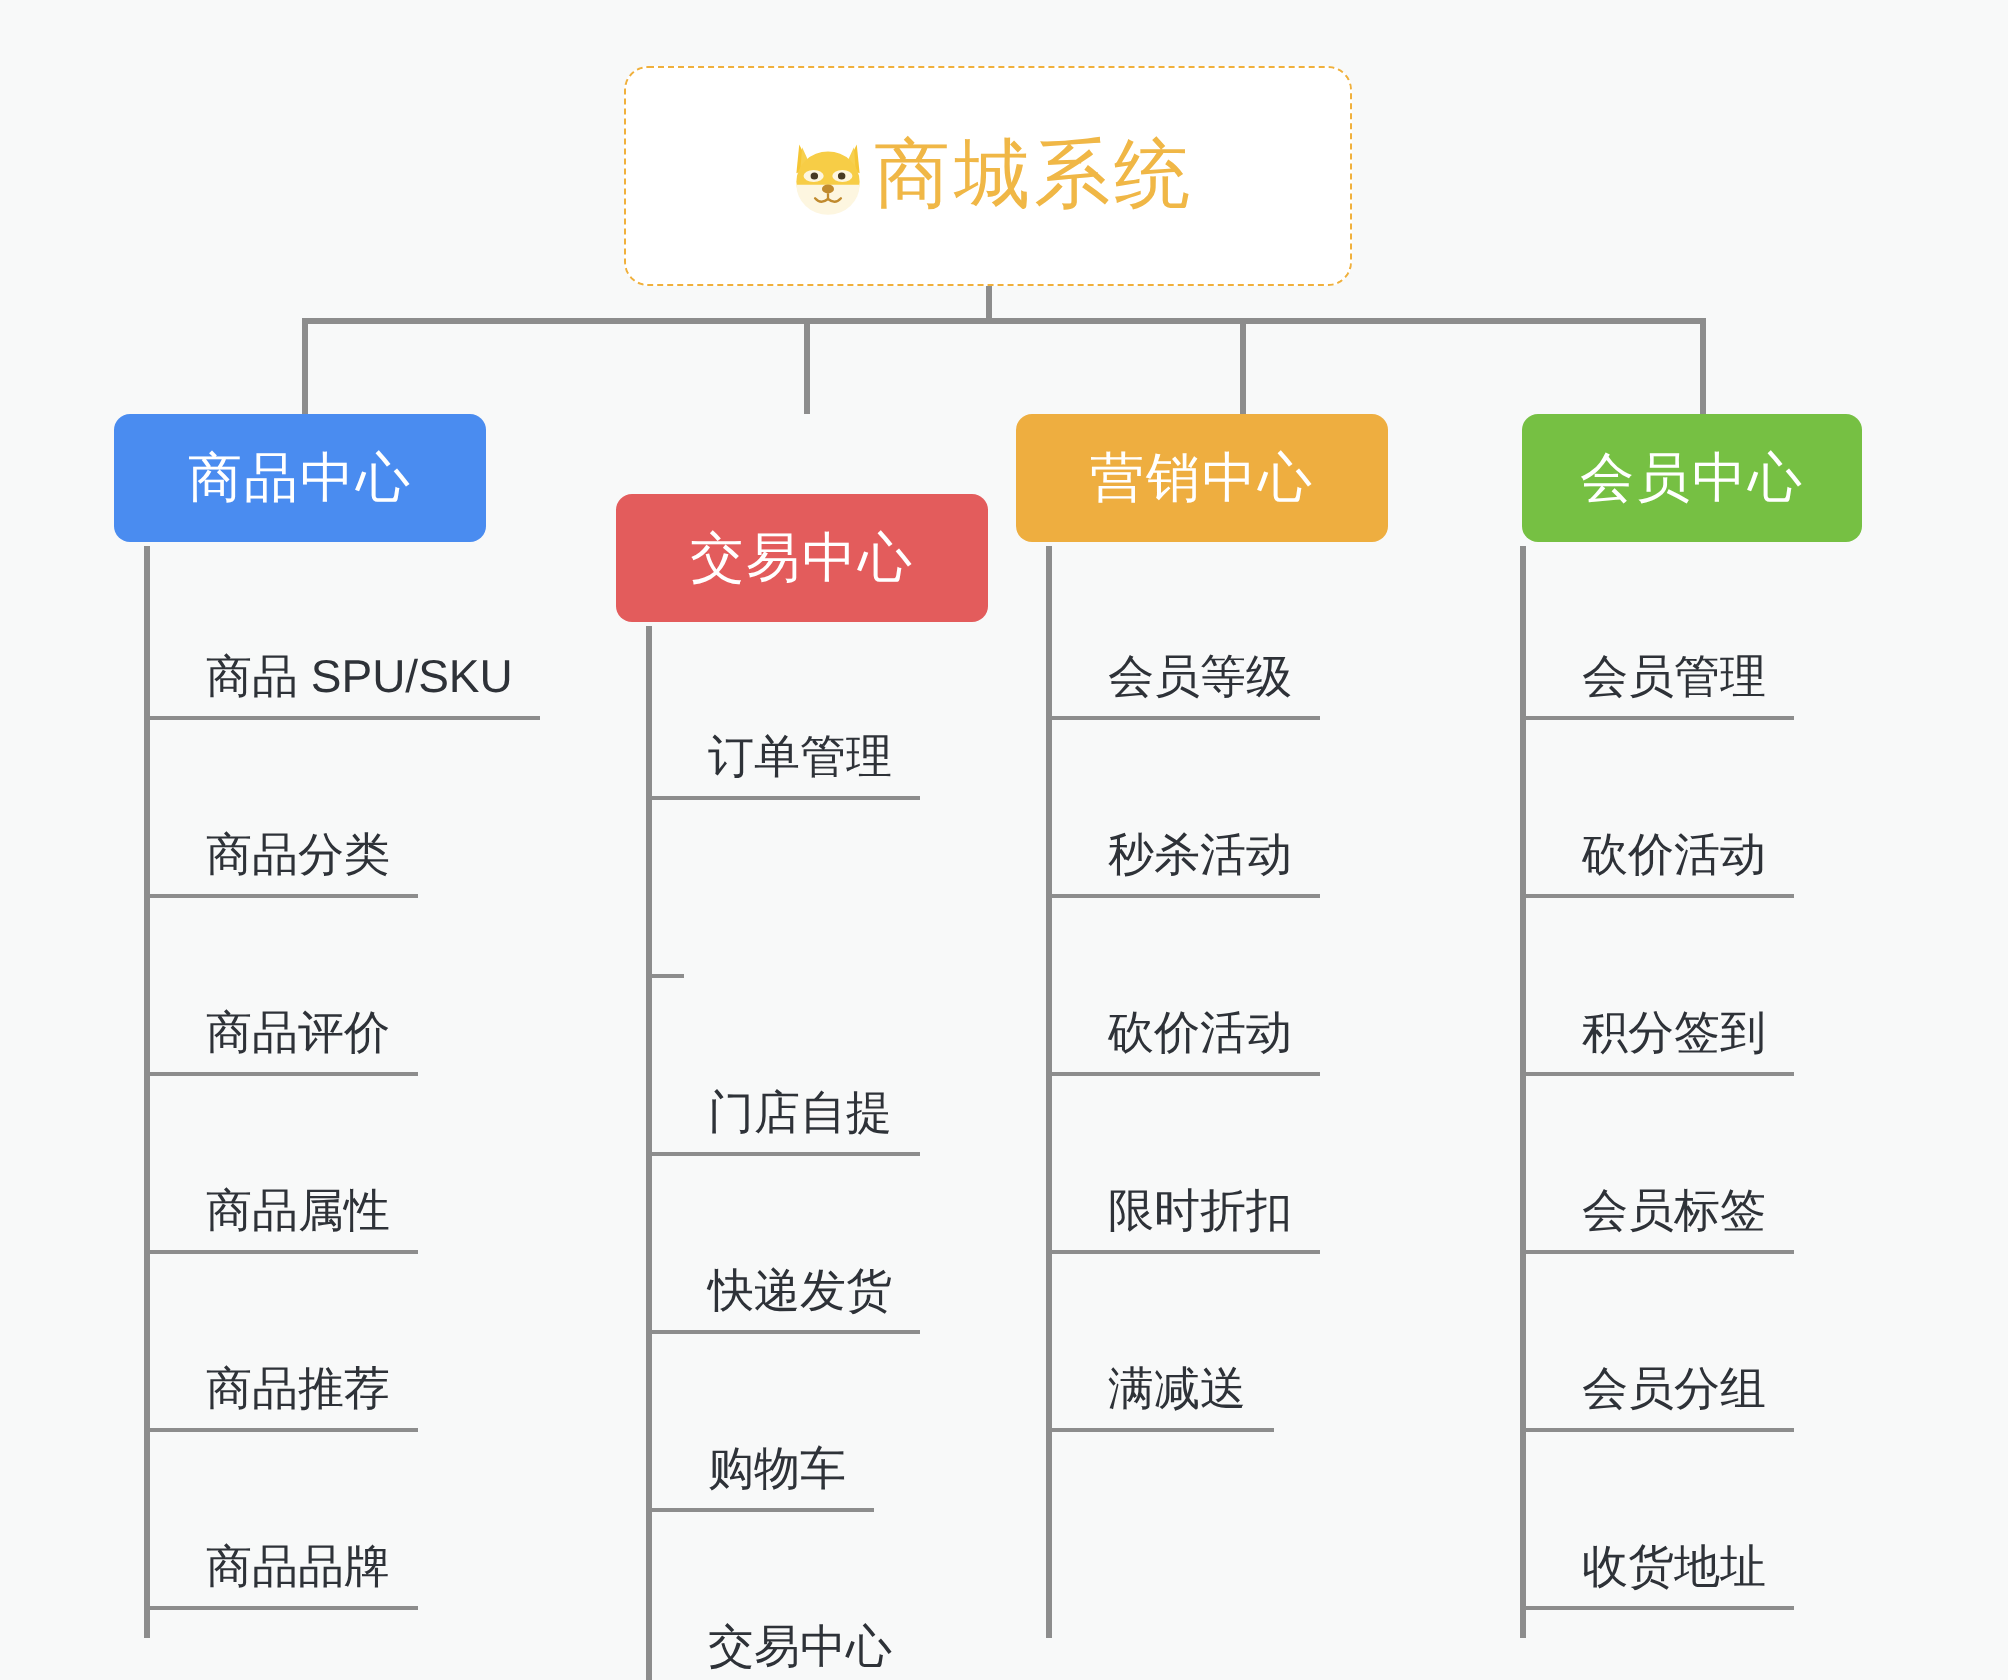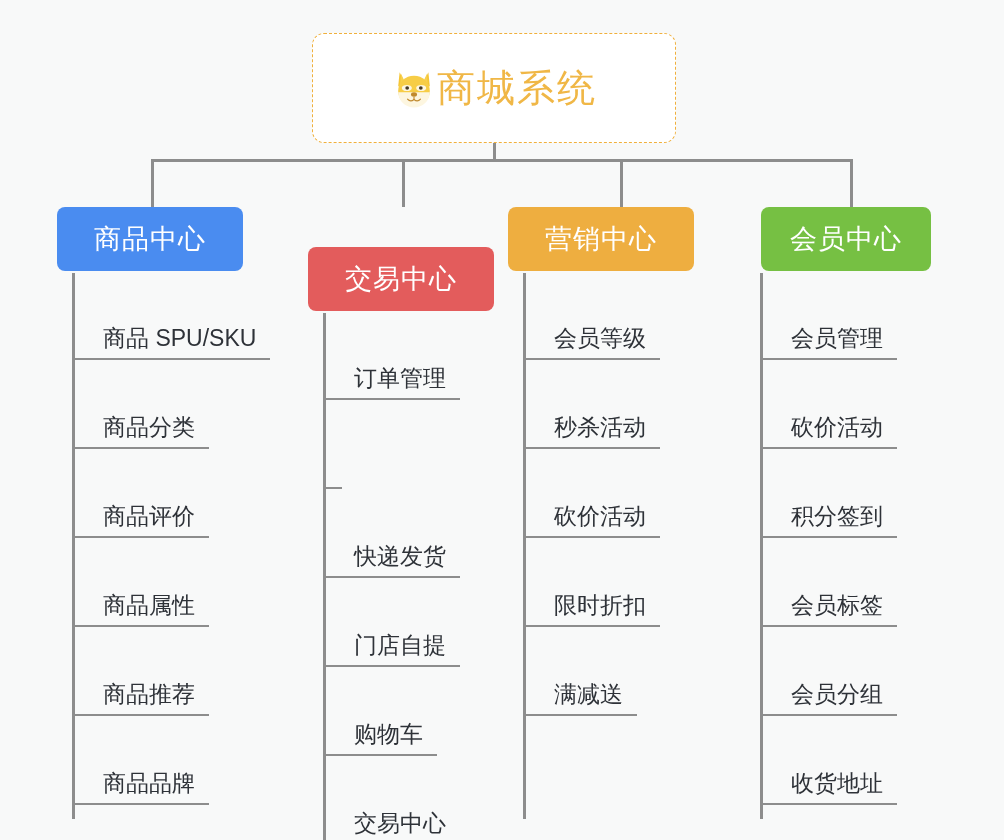--- a/index.html
+++ b/index.html
@@ -209,25 +209,25 @@
       <ul class="leaf-list">
         <li class="leaf">
           <span class="leaf-stub"></span>
           <span class="leaf-label">订单管理</span>
         </li>
         <li class="leaf">
           <span class="leaf-stub"></span>
         </li>
         <li class="leaf">
           <span class="leaf-stub"></span>
+          <span class="leaf-label">门店自提</span>
+        </li>
+        <li class="leaf">
+          <span class="leaf-stub"></span>
           <span class="leaf-label">快递发货</span>
-        </li>
-        <li class="leaf">
-          <span class="leaf-stub"></span>
-          <span class="leaf-label">门店自提</span>
         </li>
         <li class="leaf">
           <span class="leaf-stub"></span>
           <span class="leaf-label">购物车</span>
         </li>
         <li class="leaf">
           <span class="leaf-stub"></span>
           <span class="leaf-label">交易中心</span>
         </li>
       </ul>

